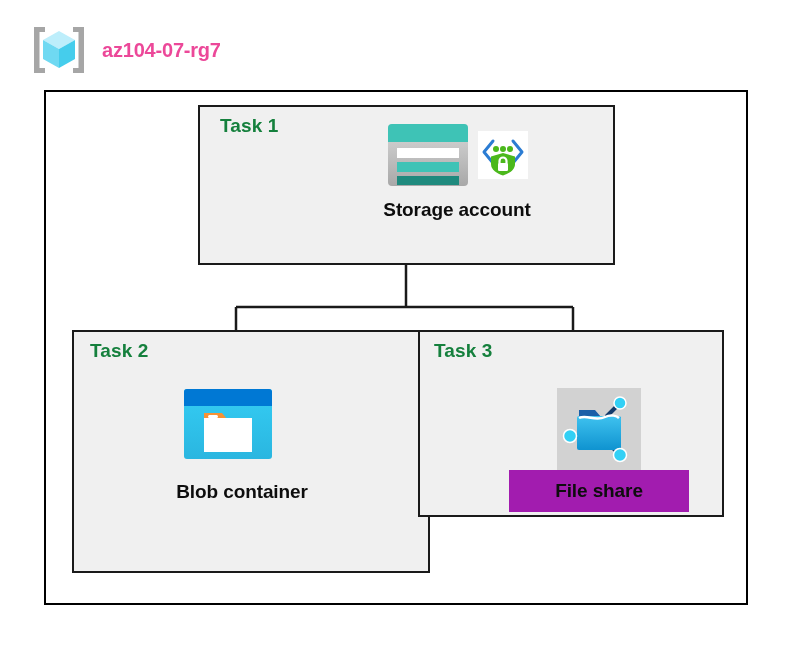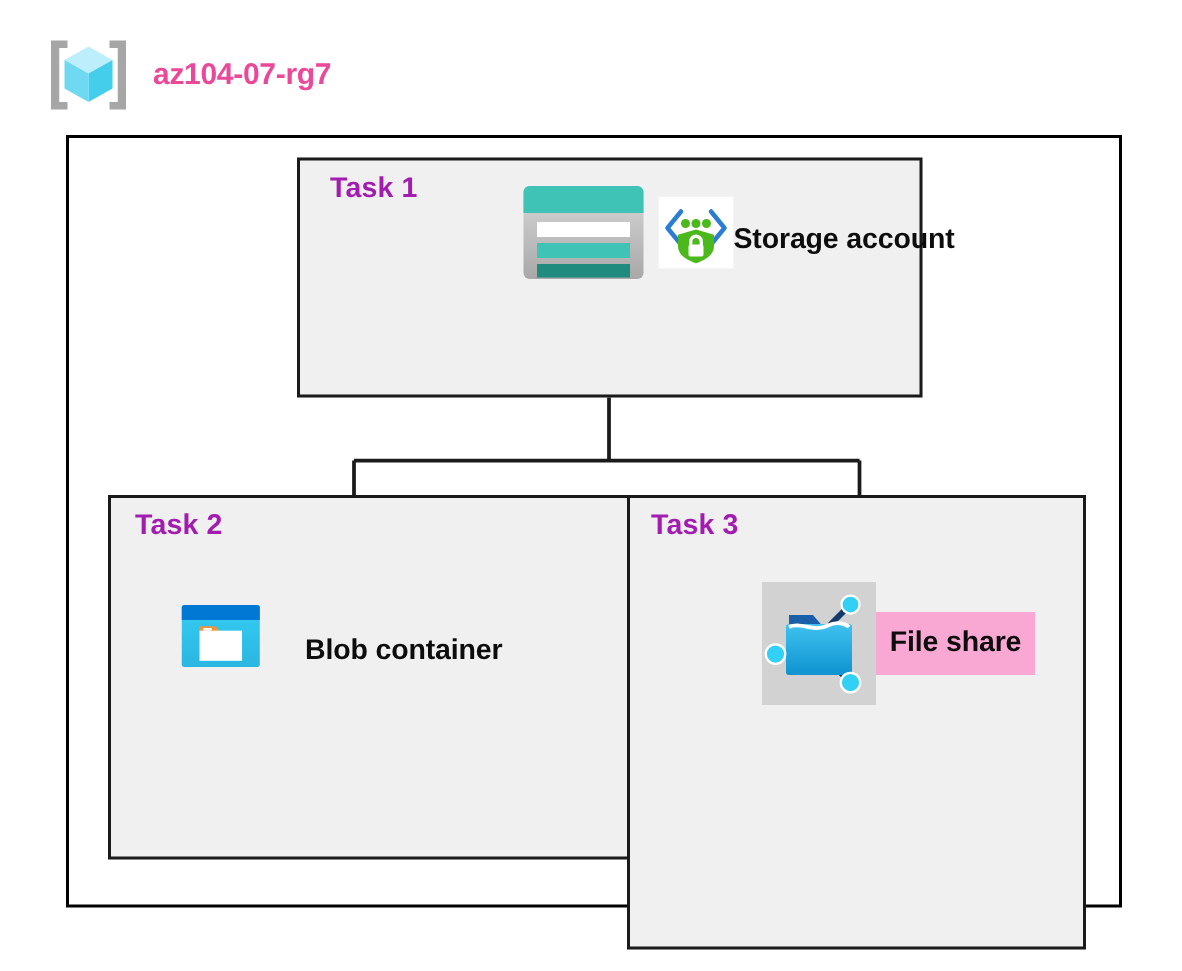--- a/index.html
+++ b/index.html
@@ -51,39 +51,39 @@
 
   
   .task-box {
     position: absolute;
     border: 2px solid #1a1a1a;
     background: #f0f0f0;
     box-sizing: border-box;
   }
   #task1-box { left: 198px; top: 105px; width: 417px; height: 160px; }
   #task2-box { left: 72px;  top: 330px; width: 358px; height: 243px; }
-  #task3-box { left: 418px; top: 330px; width: 306px; height: 303px; }
+  #task3-box { left: 418px; top: 330px; width: 306px; height: 187px; }
 
   .task-label {
     position: absolute;
     font-size: 19px;
     font-weight: bold;
-    color: #a21caf;
+    color: #15803d;
     letter-spacing: 0.1px;
     white-space: nowrap;
   }
   #task1-label { left: 20px; top: 8px; }
   #task2-label { left: 16px; top: 8px; }
   #task3-label { left: 14px; top: 8px; }
 
   
   .node {
     position: absolute;
     display: flex;
-    flex-direction: row;
+    flex-direction: column;
     align-items: center;
   }
   .node-caption {
     font-size: 19px;
     font-weight: bold;
     color: #0d0d0d;
     white-space: nowrap;
     letter-spacing: -0.1px;
   }
 
@@ -117,21 +117,21 @@
   }
   #fileshare-icon-wrap {
     background: #d2d2d2;
     width: 84px;
     height: 82px;
     display: flex;
     align-items: center;
     justify-content: center;
   }
   #fileshare-caption-wrap {
-    background: #f9a8d4;
+    background: #a21caf;
     width: 180px;
     height: 42px;
     display: flex;
     align-items: center;
     justify-content: center;
   }
 
   
   #connectors {
     position: absolute;

